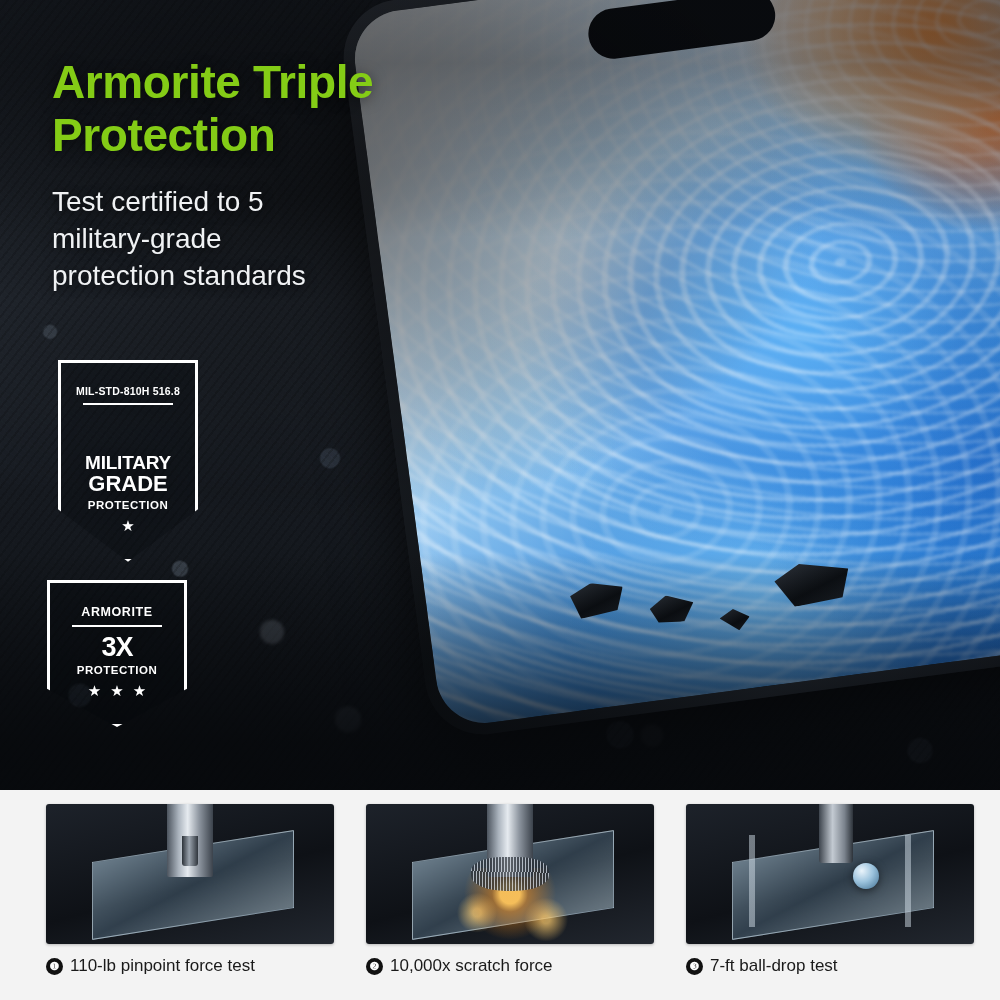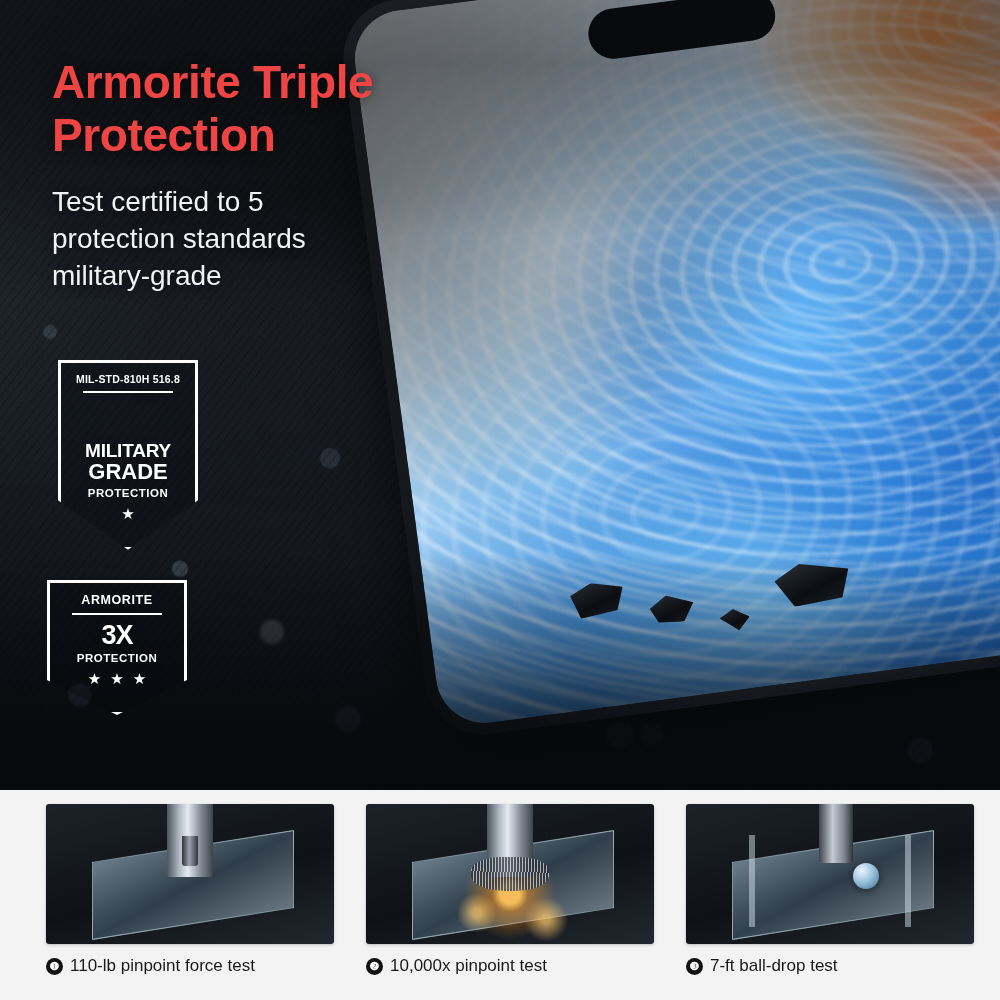--- a/index.html
+++ b/index.html
@@ -131,21 +131,21 @@
   
   .shard {
     position: absolute;
     background: linear-gradient(160deg, #2e343c 0%, #0c0f13 60%, #1c2127 100%);
     box-shadow: 0 2px 6px rgba(0,0,0,.7);
   }
 
   
   .hero-copy { position: absolute; left: 52px; top: 56px; width: 430px; }
   .hero-title {
-    color: #ef4444;
+    color: #84cc16;
     font-size: 46px; line-height: 1.16; font-weight: 700;
     letter-spacing: -0.4px;
     text-shadow: 0 2px 14px rgba(0,0,0,.6);
   }
   .hero-sub {
     margin-top: 20px;
     color: #f0f2f4;
     font-size: 28px; line-height: 1.33; font-weight: 400;
     text-shadow: 0 2px 12px rgba(0,0,0,.65);
   }
@@ -154,21 +154,21 @@
   .badge {
     position: absolute;
     width: 140px;
     color: #ffffff;
     text-align: center;
   }
   .badge-shield {
     position: relative;
     border: 3px solid #ffffff;
     background: rgba(8,10,14,.18);
-    padding: 10px 8px 26px;
+    padding: 22px 8px 26px;
     clip-path: polygon(0 0, 100% 0, 100% 74%, 50% 100%, 0 74%);
     filter: drop-shadow(0 2px 10px rgba(0,0,0,.6));
   }
   .badge-mil { left: 58px; top: 360px; }
   .badge-3x  { left: 47px; top: 580px; }
 
   .b-std { font-size: 10.5px; font-weight: 700; letter-spacing: .2px; }
   .b-rule { height: 2px; background: #fff; margin: 6px 14px 7px; }
   .b-big { font-size: 19px; font-weight: 700; line-height: 1.04; letter-spacing: -.2px; margin-top: 48px; }
   .b-big2 { font-size: 22px; font-weight: 700; line-height: 1.04; }
@@ -287,22 +287,22 @@
 
     <div class="hero-vignette"></div>
 
     <div class="hero-copy">
       <div class="hero-title">
         <div>Armorite Triple</div>
         <div>Protection</div>
       </div>
       <div class="hero-sub">
         <div>Test certified to 5</div>
+        <div>military-grade</div>
         <div>protection standards</div>
-        <div>military-grade</div>
       </div>
     </div>
 
     <div class="badge badge-mil">
       <div class="badge-shield">
         <div class="b-std">MIL-STD-810H 516.8</div>
         <div class="b-rule"></div>
         <div class="b-big">MILITARY</div>
         <div class="b-big2">GRADE</div>
         <div class="b-small">PROTECTION</div>
@@ -345,21 +345,21 @@
 
       <div class="card">
         <div class="thumb">
           <div class="thumb-glass"></div>
           <div class="sparks"></div>
           <div class="probe"></div>
           <div class="brush"></div>
         </div>
         <div class="caption">
           <span class="num">❷</span>
-          <span>10,000x pinpoint test</span>
+          <span>10,000x scratch force</span>
         </div>
       </div>
 
       <div class="card">
         <div class="thumb">
           <div class="thumb-glass"></div>
           <div class="rails"></div>
           <div class="tube"></div>
           <div class="ball"></div>
         </div>

